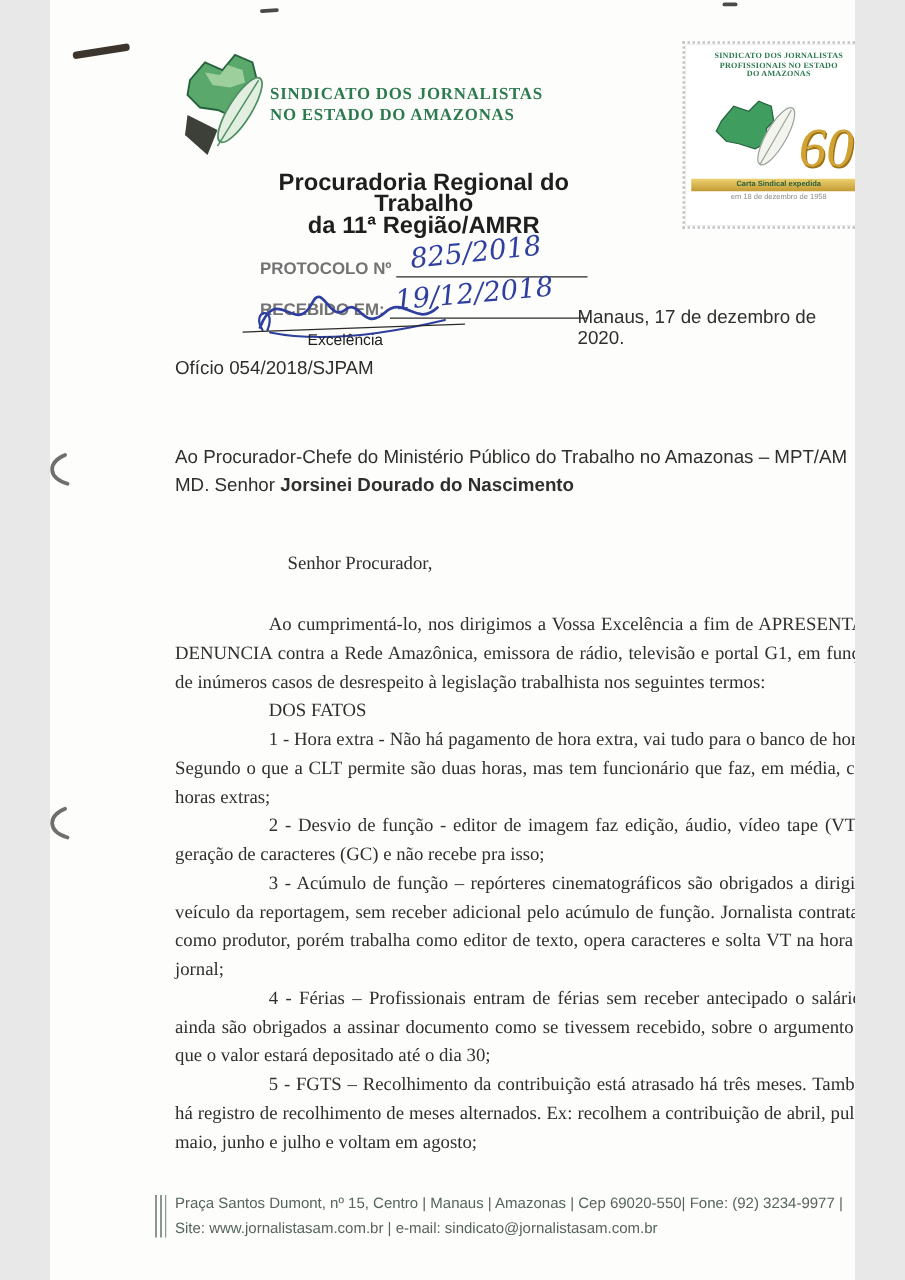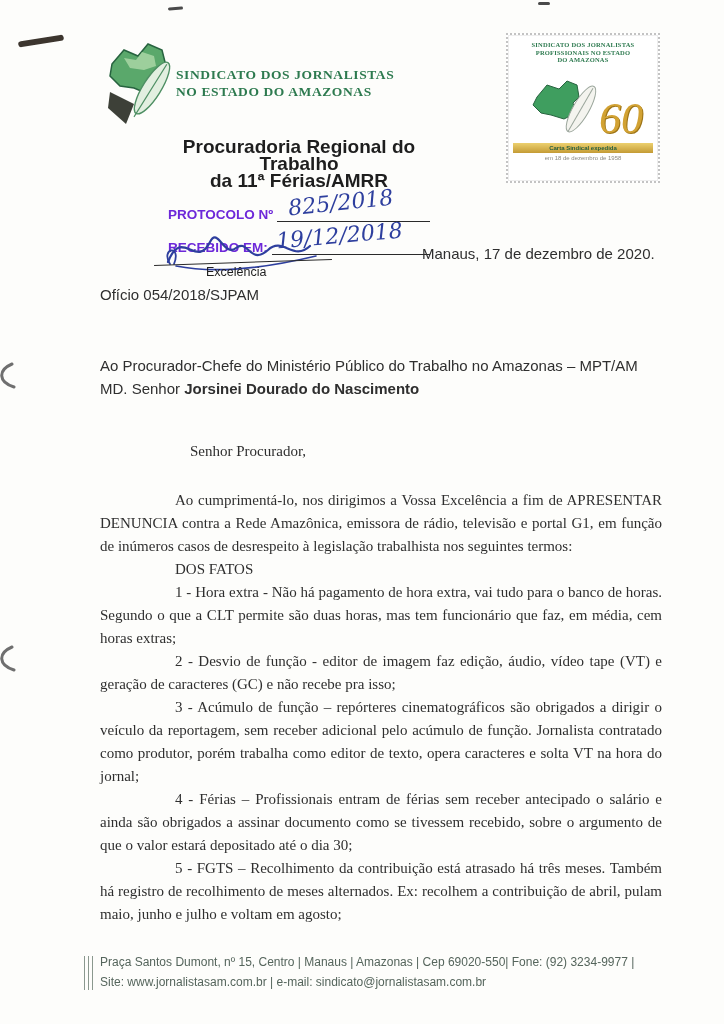--- a/index.html
+++ b/index.html
@@ -1,17 +1,17 @@
 <!DOCTYPE html>
 <html><head>
 <meta charset="utf-8">
 <style>
   html,body{margin:0;padding:0;background:#e8e8e8;}
   .page{
-    position:relative; width:724px; height:1024px; margin:0 auto;
+    position:relative; width:644px; height:1024px; margin:0 auto;
     background:#fdfdfb; overflow:hidden;
     font-family:"Liberation Sans", sans-serif; color:#2f2f2f;
   }
 
   
   .pen-mark{position:absolute; left:18px; top:38px; width:46px; height:6px;
     background:#3c352e; border-radius:3px; transform:rotate(-9deg);}
   .tick{position:absolute; background:#4a4a4a; height:3px; border-radius:2px;}
   .tick1{left:168px; top:7px; width:15px; transform:rotate(-4deg);}
   .tick2{left:538px; top:2px; width:12px;}
@@ -44,21 +44,21 @@
   .seal-goldbar{
     margin-top:2px; background:linear-gradient(#ecd06f,#c49b35);
     font-size:6px; color:#275f3e; font-weight:bold; line-height:10px; height:10px;
   }
   .seal-foot{font-size:6px; color:#8a8a84; line-height:9px; margin-top:1px;}
 
   
   .proto{position:absolute; left:168px; top:138px; width:262px;}
   .proto-title{font-weight:bold; font-size:19px; line-height:17px; color:#1e1e1e; text-align:center;}
   .proto-row{position:relative; display:flex; align-items:flex-end; margin-top:13px; height:20px;}
-  .proto-label{font-weight:bold; font-size:13.5px; white-space:nowrap; color:#6d28d9;}
+  .proto-label{font-weight:bold; font-size:13.5px; white-space:nowrap; color:#737373;}
   .proto-line{flex:1; border-bottom:1.6px solid #2a2a2a; height:16px; margin-left:4px;}
   .hand{
     font-family:"DejaVu Serif", serif; font-style:italic;
     color:#2e3f9e; white-space:nowrap;
   }
   .proto-value{position:absolute; left:120px; top:-12px; font-size:22px; transform:rotate(-6deg);}
   .received-value{position:absolute; left:108px; top:-12px; font-size:22px; transform:rotate(-5deg);}
   .signature{position:absolute; left:-12px; top:82px;}
   .sig-line{position:absolute; left:-14px; top:124px; width:178px; border-top:1.6px solid #2a2a2a; transform:rotate(-2deg);}
   .sig-label{position:absolute; left:38px; top:127px; font-size:12.5px; color:#1e1e1e;}
@@ -126,21 +126,21 @@
       </svg>
       <span class="seal-60">60</span>
     </div>
     <div class="seal-goldbar">Carta Sindical  expedida</div>
     <div class="seal-foot">em 18 de dezembro de 1958</div>
   </div>
 
   <div class="proto">
     <div class="proto-title">
       <div>Procuradoria Regional do Trabalho</div>
-      <div>da 11ª Férias/AMRR</div>
+      <div>da 11ª Região/AMRR</div>
     </div>
     <div class="proto-row">
       <span class="proto-label">PROTOCOLO Nº</span>
       <span class="proto-line"></span>
       <span class="hand proto-value">825/2018</span>
     </div>
     <div class="proto-row">
       <span class="proto-label">RECEBIDO EM:</span>
       <span class="proto-line"></span>
       <span class="hand received-value">19/12/2018</span>

